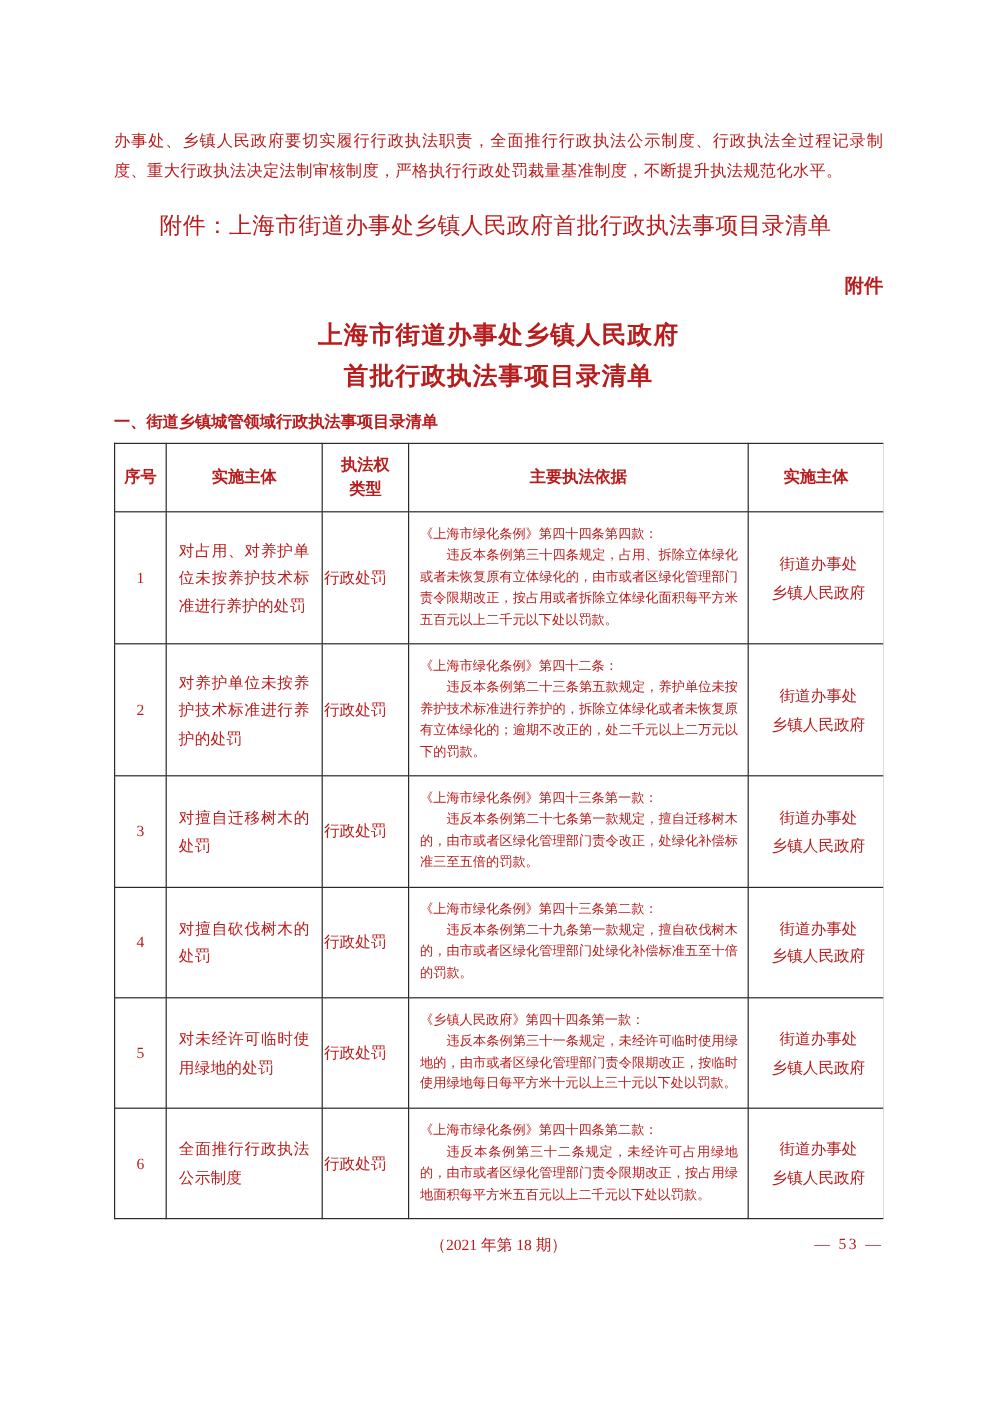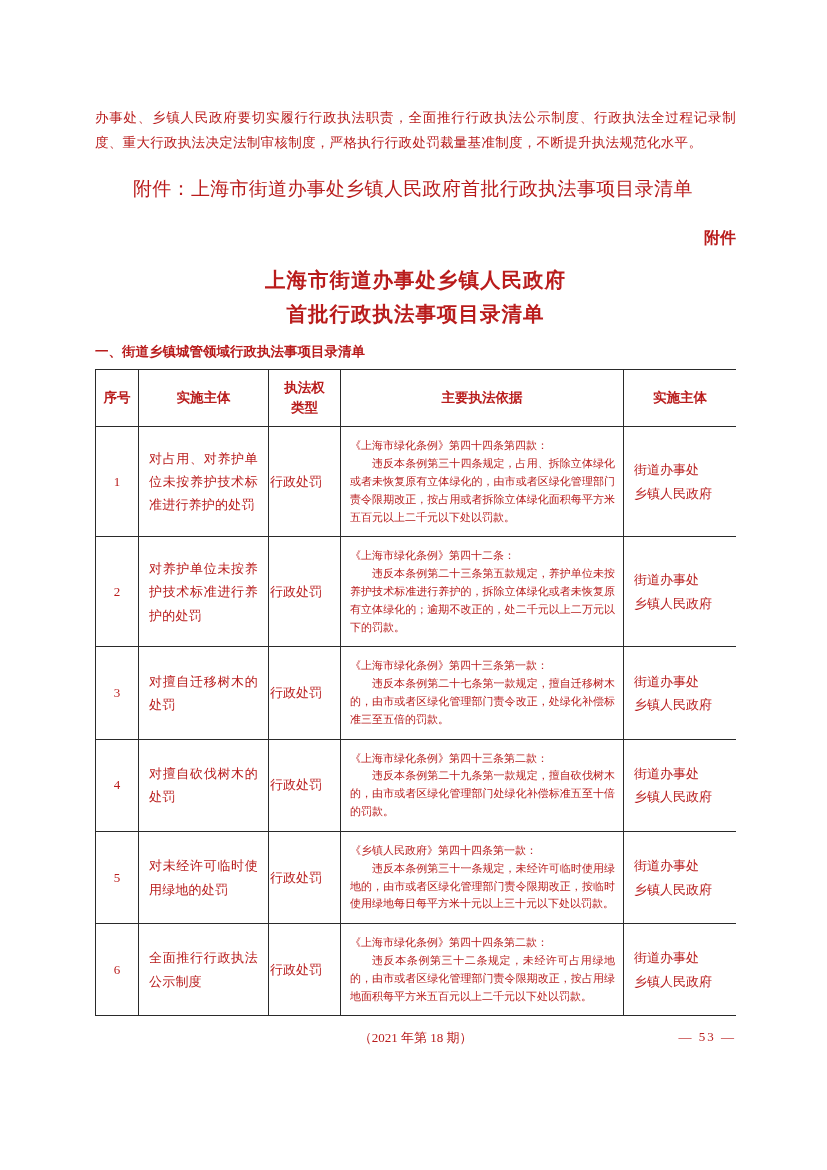--- a/index.html
+++ b/index.html
@@ -107,20 +107,21 @@
   }
   td.c-basis .basis-detail {
     margin: 0;
     text-indent: 2em;
   }
   td.c-subject {
     font-size: 13px;
     line-height: 1.8;
     padding: 8px 6px 8px 10px;
     white-space: pre-line;
+    text-align: center;
   }
   .footer {
     position: relative;
     height: 22px;
     margin-top: 13px;
     font-size: 13px;
   }
   .footer .footer-center {
     position: absolute;
     left: 50%;

